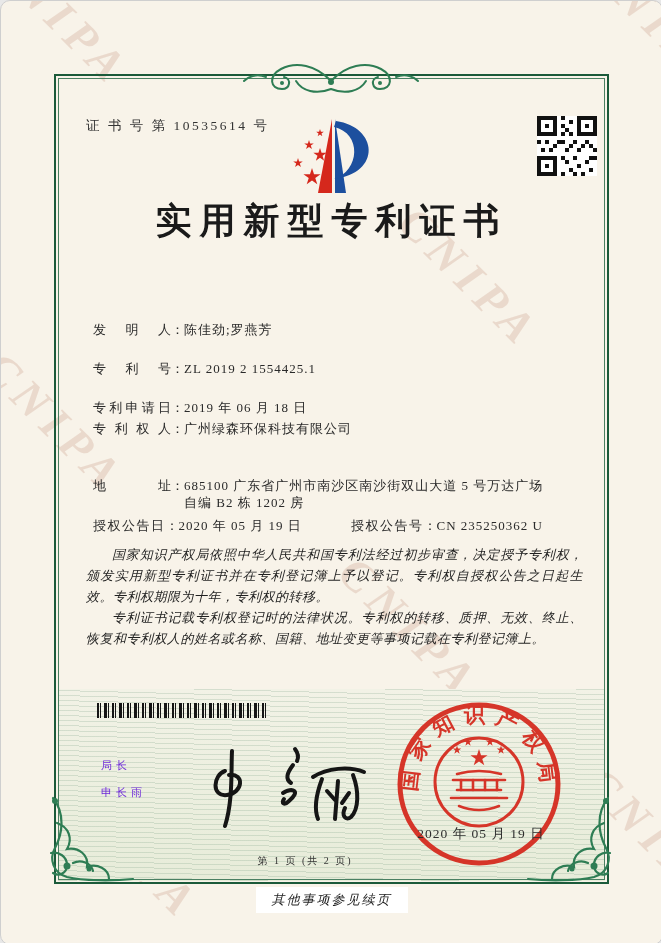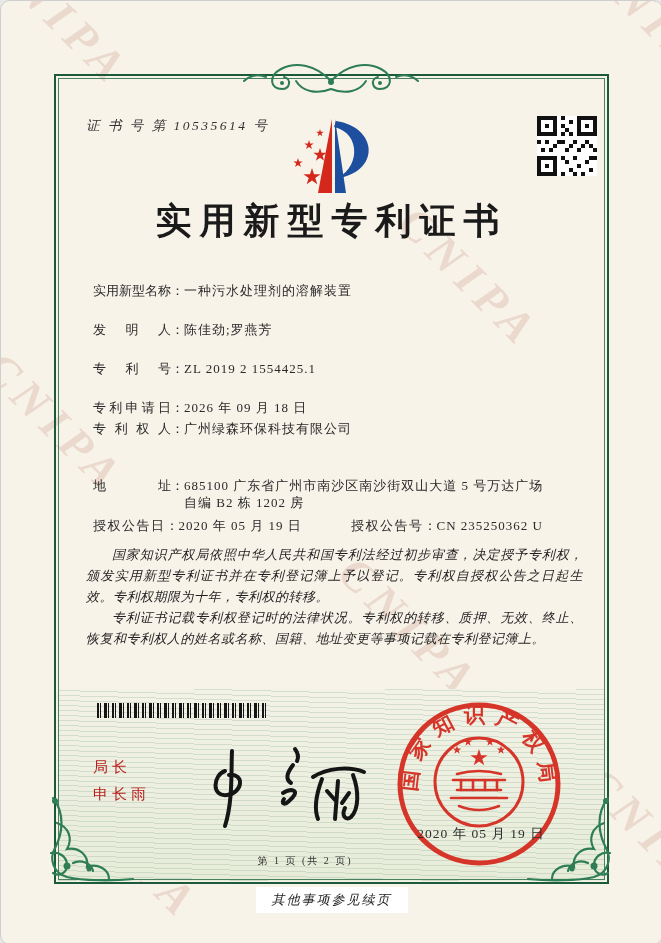--- a/index.html
+++ b/index.html
@@ -42,21 +42,21 @@
   .frame-inner{
     position:absolute;inset:2px;
     border:1px solid #4a8062;
   }
   .ornament-top{position:absolute;left:235px;top:50px;z-index:3;}
   .corner{position:absolute;z-index:3;}
   .corner.bl{left:42px;top:792px;}
   .corner.br{left:522px;top:792px;transform:scaleX(-1);}
   
   .abs{position:absolute;z-index:4;}
-  .cert-no{left:85px;top:116px;font-size:13.5px;letter-spacing:2.5px;color:#333;font-style:italic;}
+  .cert-no{left:85px;top:116px;font-size:13.5px;letter-spacing:2.5px;color:#333;}
   .logo{left:283px;top:110px;}
   .qr{left:536px;top:115px;}
   .title{
     left:0;top:196px;width:661px;text-align:center;
     font-size:36px;font-weight:bold;letter-spacing:8px;color:#1a1a1a;
   }
   .field-row{left:92px;font-size:13px;color:#2a2a2a;line-height:17px;white-space:nowrap;}
   .flabel{
     display:inline-block;width:78px;
     text-align:justify;text-align-last:justify;
@@ -74,21 +74,21 @@
   }
   .paras p{margin:0;text-indent:2em;}
   .barcode{
     left:96px;top:702px;width:170px;height:15px;
     background:repeating-linear-gradient(90deg,
       #151515 0 2px, transparent 2px 3px,
       #151515 3px 4px, transparent 4px 7px,
       #151515 7px 10px, transparent 10px 11px,
       #151515 11px 12px, transparent 12px 15px);
   }
-  .sig-label{left:92px;font-size:15px;letter-spacing:4px;color:#b91c1c;z-index:5;}
+  .sig-label{left:100px;font-size:11px;letter-spacing:4px;color:#6d28d9;z-index:5;}
   .signature{left:200px;top:732px;z-index:5;}
   .seal{left:392px;top:697px;z-index:6;}
   .seal-date{
     left:400px;top:824px;width:160px;text-align:center;
     font-size:13.5px;letter-spacing:1px;color:#2e2e2e;z-index:7;
   }
   .page-num{left:0;top:853px;width:608px;text-align:center;font-size:10px;letter-spacing:2px;color:#333;z-index:4;}
   .continue-note{
     left:0;top:886px;width:661px;text-align:center;z-index:4;
   }
@@ -214,31 +214,28 @@
         <rect x="13" y="13" width="1" height="1"></rect>
         <rect x="11" y="14" width="1" height="1"></rect>
       <rect x="14" y="10" width="1" height="1"></rect>
         <rect x="13" y="10" width="1" height="1"></rect>
         <rect x="9" y="14" width="1" height="1"></rect>
     </g>
   </svg>
 
   <div class="abs title">实用新型专利证书</div>
 
-  <div class="abs field-row" style="top:281px;">
-    <span class="flabel">实用新型名称</span><span class="fcolon">：</span><span class="fvalue">一种污水处理剂的溶解装置</span>
-  </div>
   <div class="abs field-row" style="top:320px;">
     <span class="flabel">发明人</span><span class="fcolon">：</span><span class="fvalue">陈佳劲;罗燕芳</span>
   </div>
   <div class="abs field-row" style="top:359px;">
     <span class="flabel">专利号</span><span class="fcolon">：</span><span class="fvalue">ZL 2019 2 1554425.1</span>
   </div>
   <div class="abs field-row" style="top:398px;">
-    <span class="flabel">专利申请日</span><span class="fcolon">：</span><span class="fvalue">2026 年 09 月 18 日</span>
+    <span class="flabel">专利申请日</span><span class="fcolon">：</span><span class="fvalue">2019 年 06 月 18 日</span>
   </div>
   <div class="abs field-row" style="top:419px;">
     <span class="flabel">专利权人</span><span class="fcolon">：</span><span class="fvalue">广州绿森环保科技有限公司</span>
   </div>
   <div class="abs field-row" style="top:476px;">
     <span class="flabel">地址</span><span class="fcolon">：</span><span class="fvalue"><span>685100 广东省广州市南沙区南沙街双山大道 5 号万达广场</span><span class="l2">自编 B2 栋 1202 房</span></span>
   </div>
   <div class="abs field-row" style="top:516px;">
     <span class="glabel" style="letter-spacing:1.5px;">授权公告日</span><span>：</span><span class="fvalue">2020 年 05 月 19 日</span>
     <span class="grant-no">

